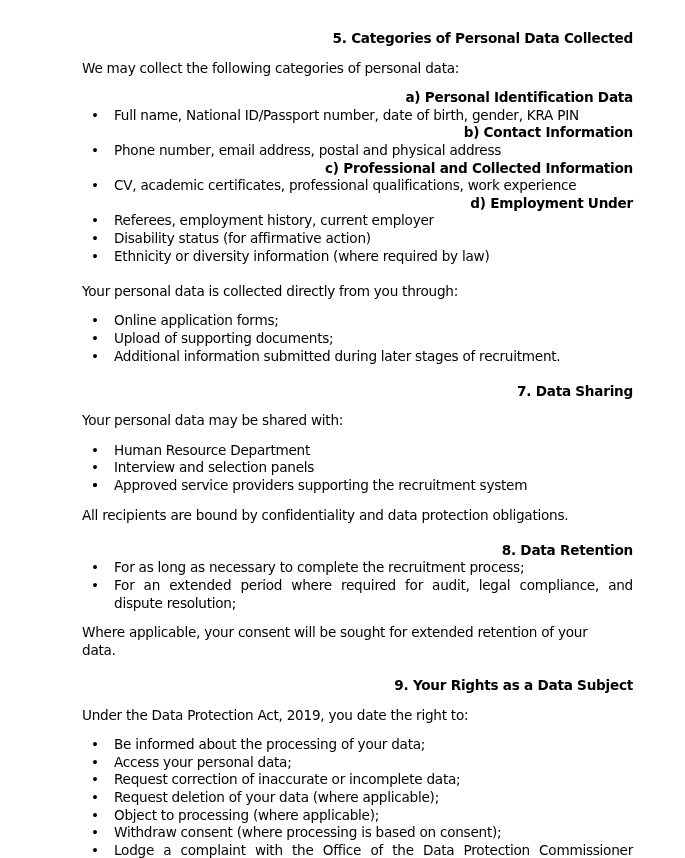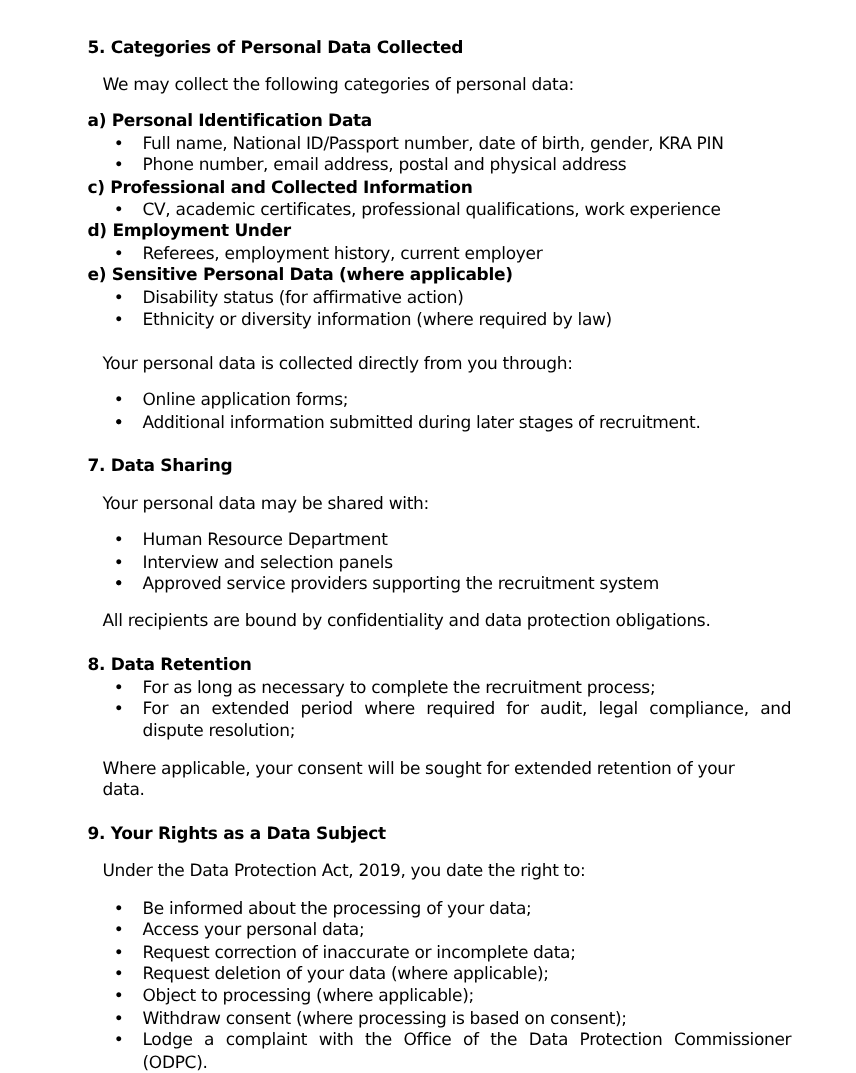--- a/index.html
+++ b/index.html
@@ -7,21 +7,21 @@
     width: 685px; height: 858px; overflow: hidden;
     font-family: "DejaVu Sans", sans-serif;
     color: #000000;
   }
   .page {
     position: absolute; left: 70px; top: 30px; width: 563px;
     font-size: 13.6px; line-height: 17.6px;
     letter-spacing: -0.25px;
   }
   .section { margin-bottom: 17.6px; }
-  .h { font-weight: bold; margin: 0; }
+  .h { font-weight: bold; margin: 0; text-align: right; }
   .p { margin: 12px; }
   ul { list-style: none; margin: 0; padding: 0; }
   li { position: relative; padding-left: 44px; text-align: justify; }
   li .bullet {
     position: absolute; left: 21px; top: 0;
   }
 </style>
 </head>
 <body>
 
@@ -29,46 +29,46 @@
 
   <div class="section">
     <p class="h">5. Categories of Personal Data Collected</p>
     <p class="p">We may collect the following categories of personal data:</p>
 
     <p class="h">a) Personal Identification Data</p>
     <ul>
       <li><span class="bullet">•</span><span>Full name, National ID/Passport number, date of birth, gender, KRA PIN</span></li>
     </ul>
 
+    <p class="h">b) Contact Information</p>
     <ul>
       <li><span class="bullet">•</span><span>Phone number, email address, postal and physical address</span></li>
     </ul>
 
     <p class="h">c) Professional and Collected Information</p>
     <ul>
       <li><span class="bullet">•</span><span>CV, academic certificates, professional qualifications, work experience</span></li>
     </ul>
 
     <p class="h">d) Employment Under</p>
     <ul>
       <li><span class="bullet">•</span><span>Referees, employment history, current employer</span></li>
     </ul>
 
-    <p class="h">e) Sensitive Personal Data (where applicable)</p>
     <ul>
       <li><span class="bullet">•</span><span>Disability status (for affirmative action)</span></li>
       <li><span class="bullet">•</span><span>Ethnicity or diversity information (where required by law)</span></li>
     </ul>
   </div>
 
   <div class="section">
     <p class="p">Your personal data is collected directly from you through:</p>
     <ul>
       <li><span class="bullet">•</span><span>Online application forms;</span></li>
-      <li><span class="bullet">•</span></li>
+      <li><span class="bullet">•</span><span>Upload of supporting documents;</span></li>
       <li><span class="bullet">•</span><span>Additional information submitted during later stages of recruitment.</span></li>
     </ul>
   </div>
 
   <div class="section">
     <p class="h">7. Data Sharing</p>
     <p class="p">Your personal data may be shared with:</p>
     <ul>
       <li><span class="bullet">•</span><span>Human Resource Department</span></li>
       <li><span class="bullet">•</span><span>Interview and selection panels</span></li>

